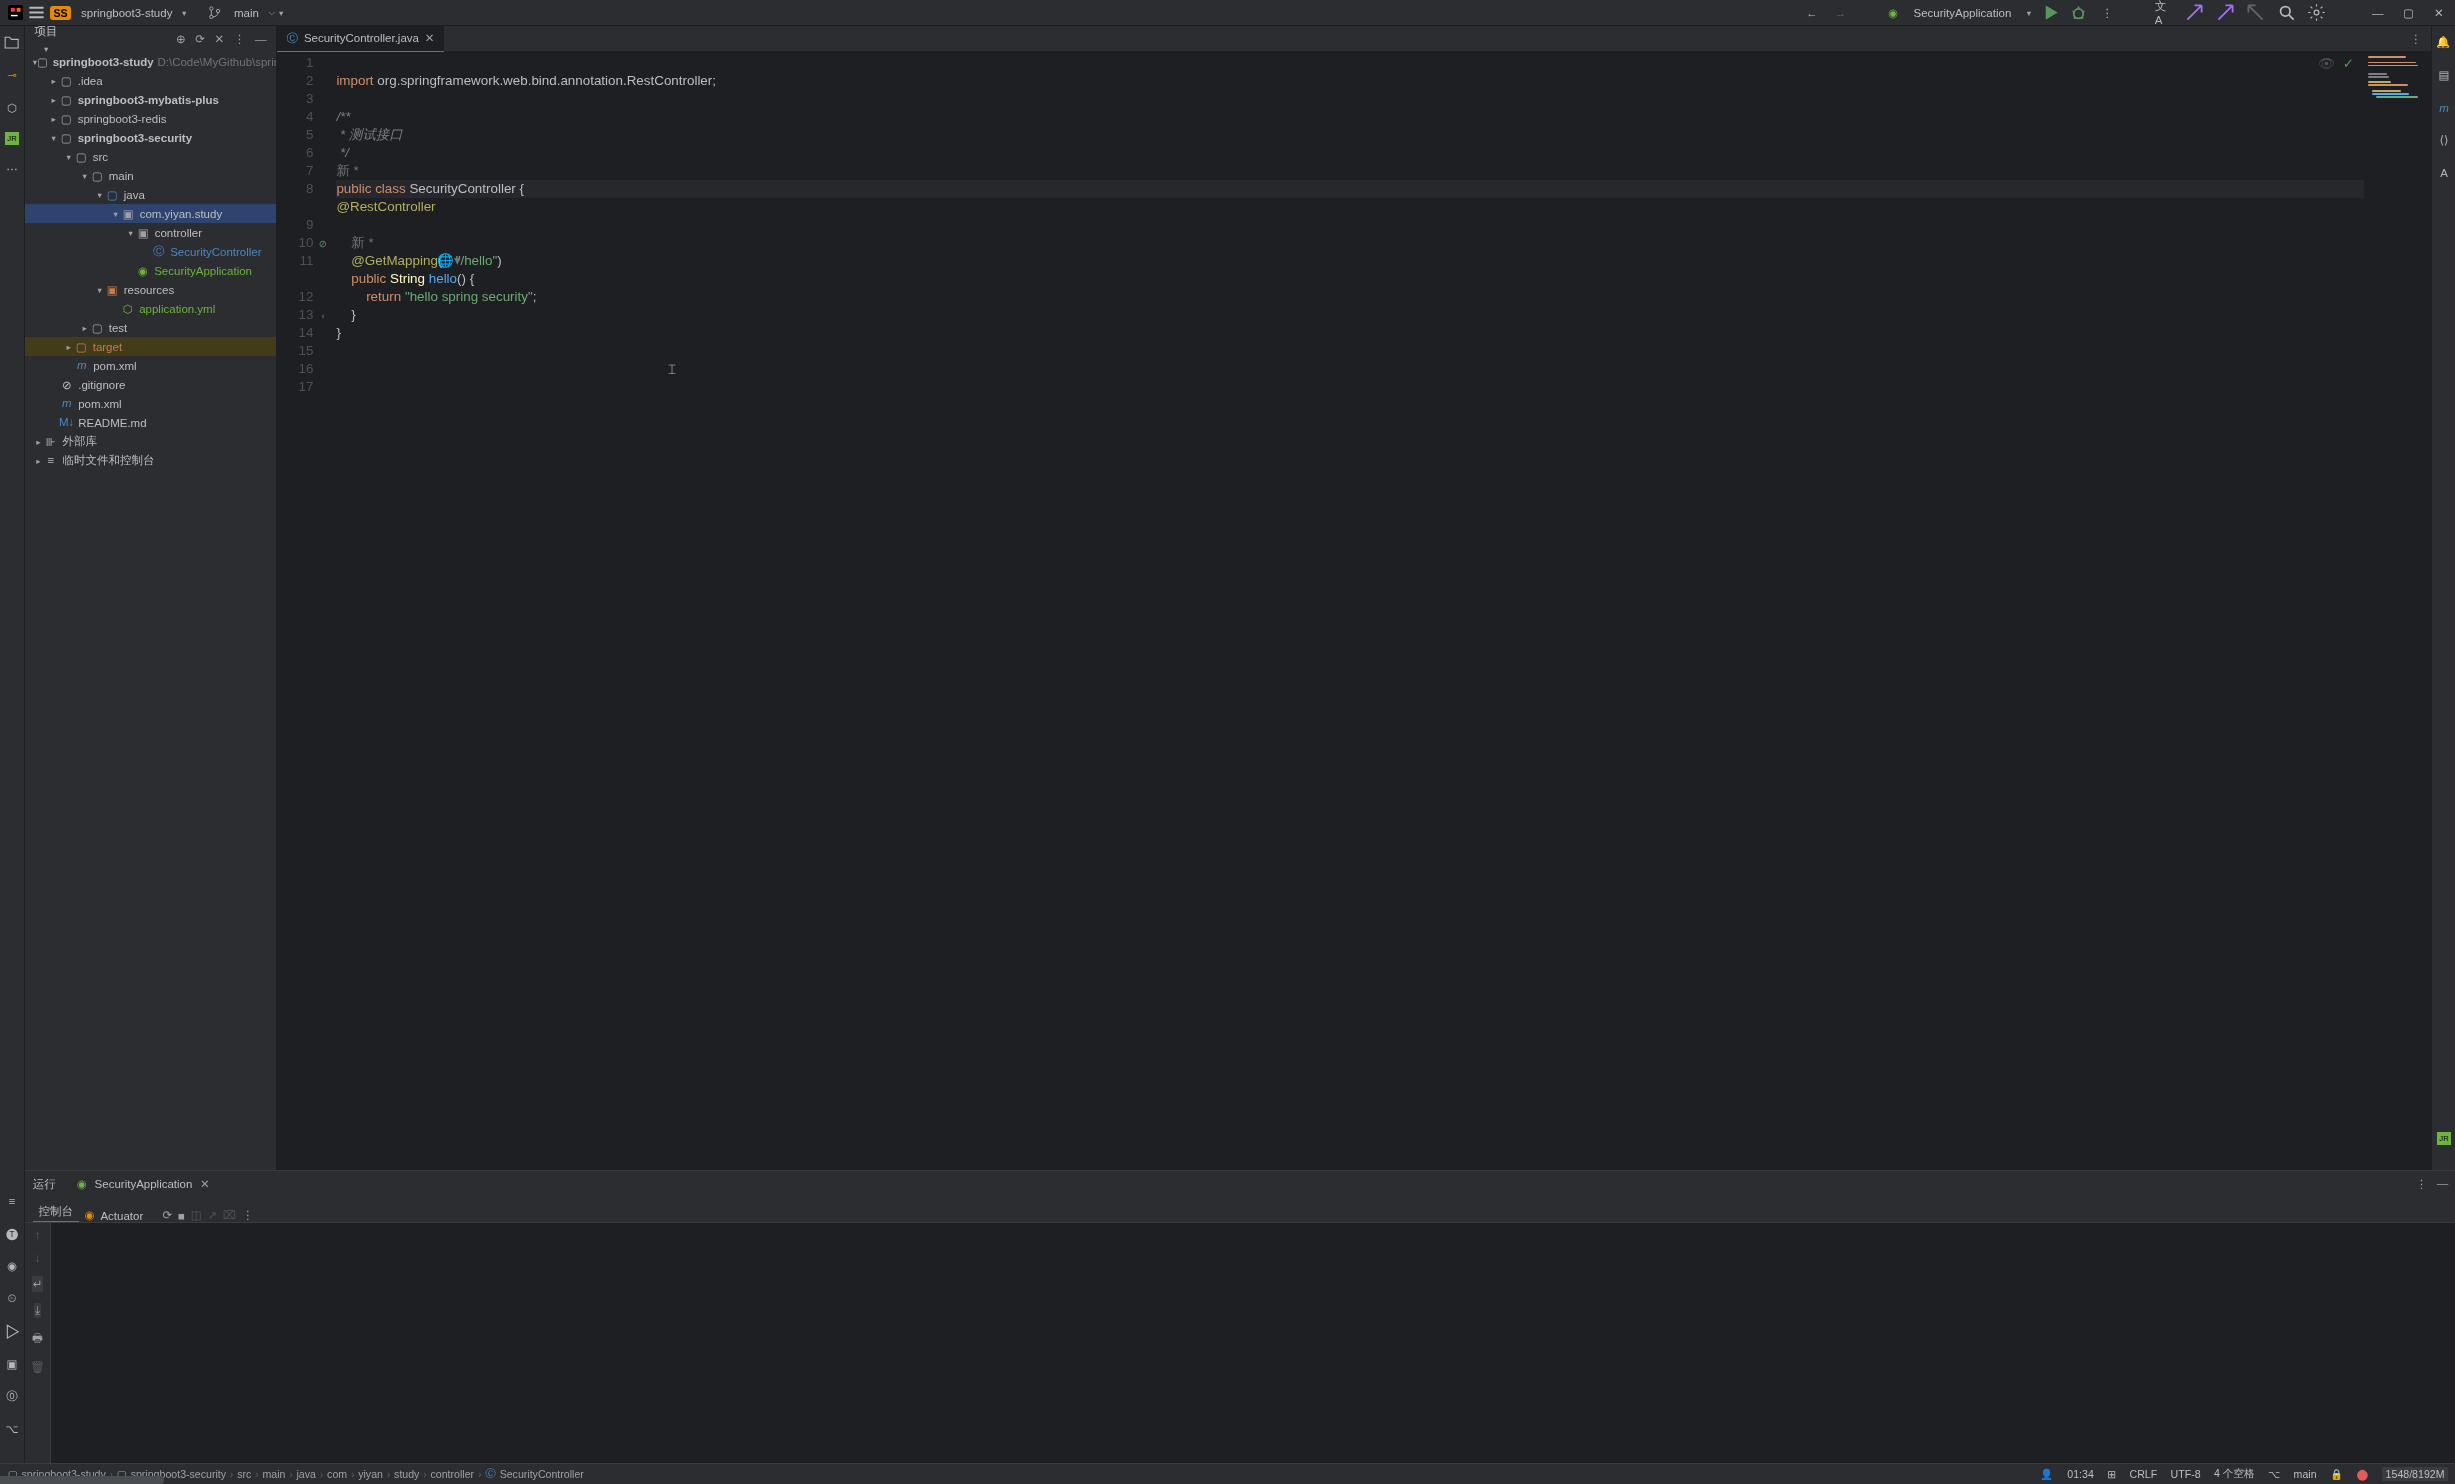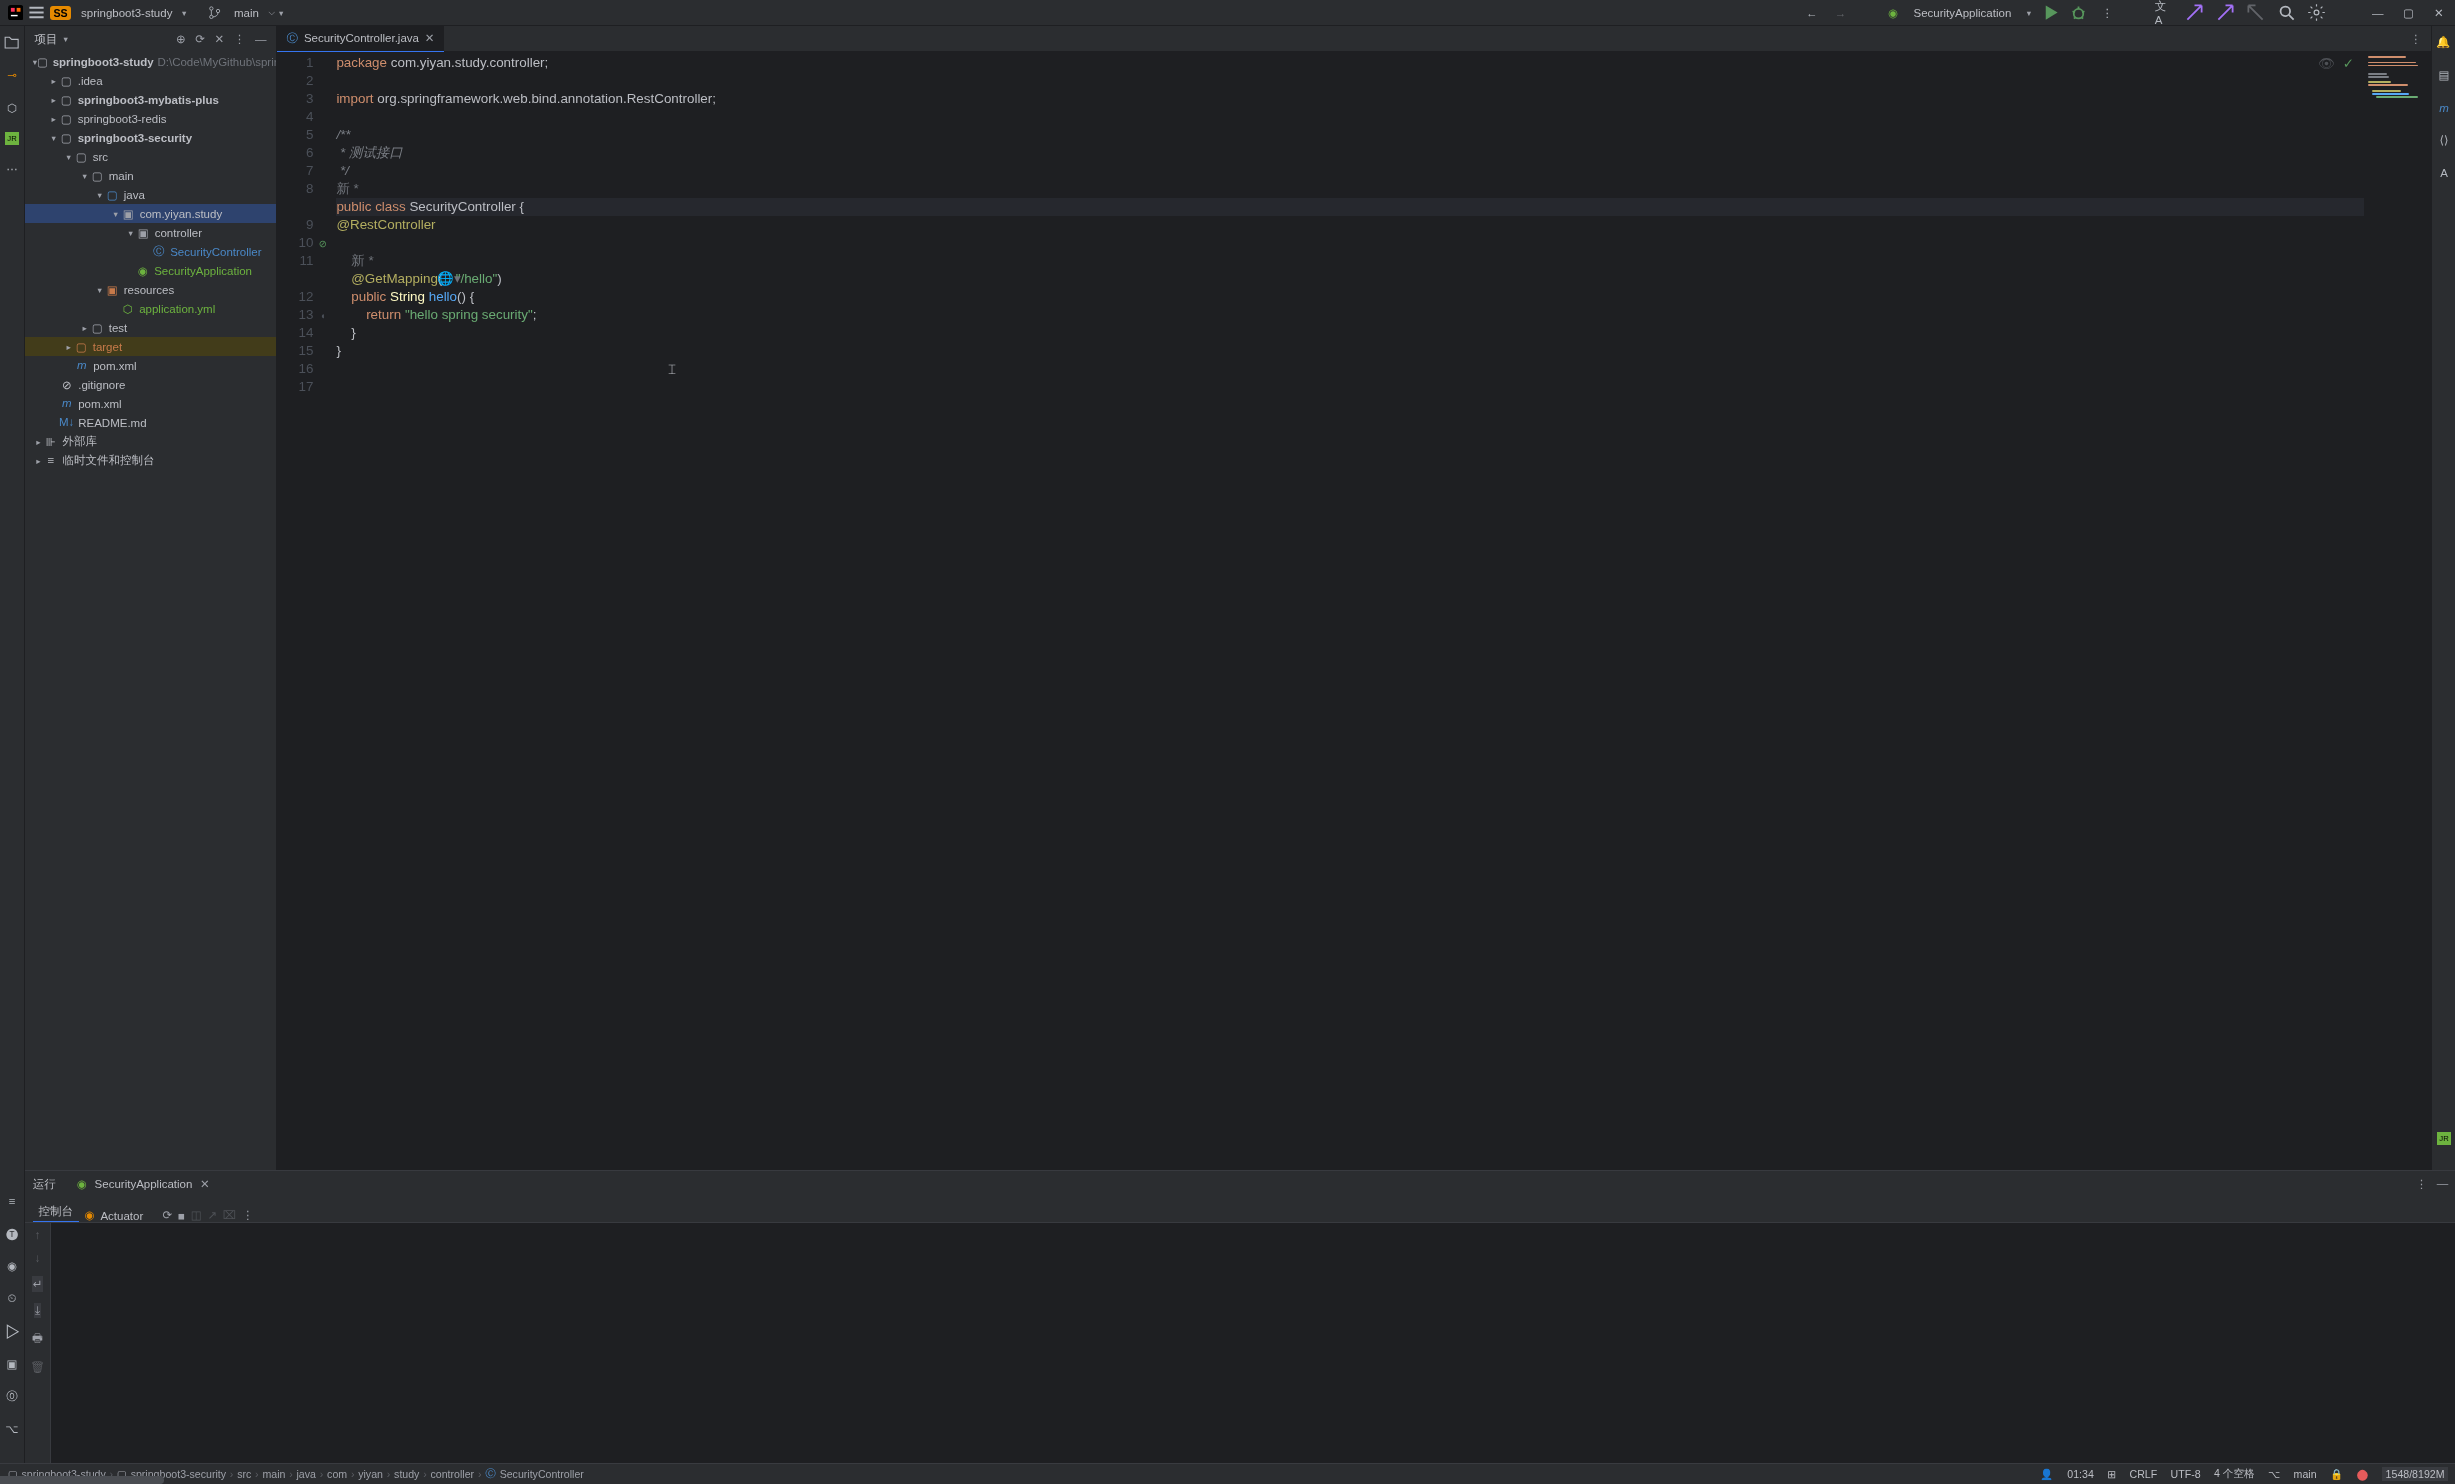--- a/index.html
+++ b/index.html
@@ -16,21 +16,21 @@
     .debug-icon { color: #57965c; }
     .ai-icon { color: #a371f7; }
     
     .main-container { display: flex; height: calc(100% - 26px - 21px); }
     
     .left-toolbar { width: 25px; background: #2b2d30; border-right: 1px solid #1e1f22; display: flex; flex-direction: column; align-items: center; padding-top: 7.7px; gap: 15.4px; }
     .left-toolbar-item { width: 17.3px; height: 17.3px; display: flex; align-items: center; justify-content: center; color: #b4b8bf; cursor: pointer; }
     
     .project-panel { width: 252px; background: #2b2d30; border-right: 1px solid #1e1f22; display: flex; flex-direction: column; }
     .project-header { height: 26px; display: flex; align-items: center; padding: 0 9.6px; justify-content: space-between; }
-    .project-header-left { display: flex; align-items: center; gap: 5.8px; font-size: 11.5px; }
+    .project-header-left { display: flex; align-items: center; gap: 5.8px; font-size: 11.5px; flex-direction: column; }
     .project-header-right { display: flex; align-items: center; gap: 9.6px; color: #9da0a8; }
     
     .tree { overflow-y: auto; flex: 1; user-select: none; }
     .tree-row { display: flex; align-items: center; height: 19px; cursor: pointer; white-space: nowrap; }
     .tree-row.selected { background: #2e436e; }
     .tree-row.highlight { background: #423c1a; }
     .tree-arrow { width: 11.5px; text-align: center; color: #9da0a8; font-size: 8.6px; }
     .tree-icon { width: 13.4px; height: 13.4px; margin-right: 4.8px; display: inline-flex; align-items: center; justify-content: center; }
     .tree-label { color: #bcbec4; font-size: 11.5px; }
     .tree-path { color: #6f737a; font-size: 11.5px; margin-left: 3.8px; }
@@ -364,21 +364,20 @@
             <div class="gutter-line">11</div>
             <div class="gutter-line"></div>
             <div class="gutter-line">12</div>
             <div class="gutter-line">13<span class="gutter-marker">◐</span></div>
             <div class="gutter-line">14</div>
             <div class="gutter-line">15</div>
             <div class="gutter-line">16</div>
             <div class="gutter-line">17</div>
           </div>
           <div class="code-area">
-            <div class="code-line"><span class="kw">package</span><span> com.yiyan.study.controller;</span></div>
             <div class="code-line"></div>
             <div class="code-line"><span class="kw">import</span><span> org.springframework.web.bind.annotation.</span><span style="color:#bcbec4">RestController</span><span>;</span></div>
             <div class="code-line"></div>
             <div class="code-line"><span class="cmt">/**</span></div>
             <div class="code-line"><span class="cmt"> * 测试接口</span></div>
             <div class="code-line"><span class="cmt"> */</span></div>
             <div class="code-line"><span style="color:#6f737a">新 *</span></div>
             <div class="code-line hl"><span class="kw">public</span> <span class="kw">class</span> <span class="cls">SecurityController</span> {</div>
             <div class="code-line"><span class="ann">@RestController</span></div>
             <div class="code-line"></div>

